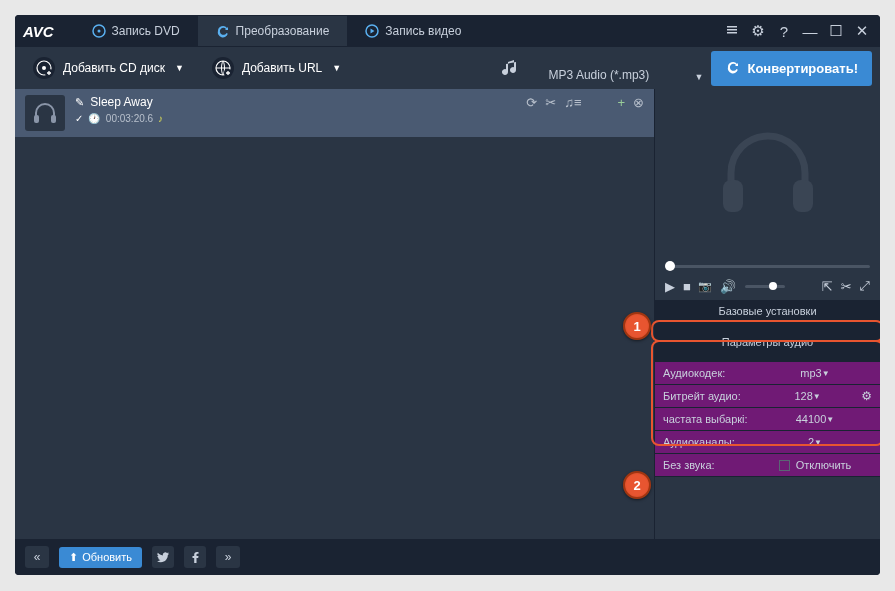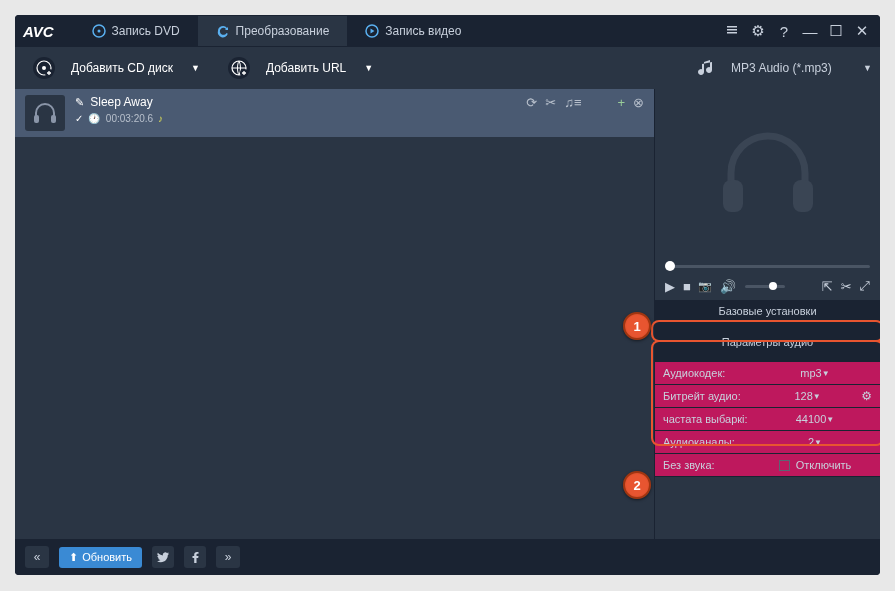--- a/index.html
+++ b/index.html
@@ -8,24 +8,24 @@
 
 .titlebar { height: 32px; background: #1a2332; display: flex; align-items: center; padding: 0 8px; }
 .logo { color: #fff; font-weight: bold; font-style: italic; font-size: 15px; margin-right: 20px; }
 .tab { display: flex; align-items: center; color: #c8d0dc; font-size: 12px; padding: 8px 18px; cursor: pointer; gap: 6px; }
 .tab.active { background: #2a3544; }
 .tab-icon { width: 14px; height: 14px; display: inline-flex; align-items: center; justify-content: center; }
 .titlebar-right { margin-left: auto; display: flex; gap: 6px; align-items: center; }
 .win-btn { color: #c8d0dc; font-size: 15px; cursor: pointer; width: 20px; text-align: center; }
 
 .toolbar { height: 42px; background: #2a3544; display: flex; align-items: center; padding: 0 8px; gap: 8px; }
-.tool-btn { display: flex; align-items: center; gap: 16px; color: #fff; font-size: 12px; padding: 5px 10px; cursor: pointer; border-radius: 3px; }
+.tool-btn { display: flex; align-items: center; gap: 8px; color: #fff; font-size: 12px; padding: 5px 10px; cursor: pointer; border-radius: 3px; }
 .tool-icon { width: 22px; height: 22px; background: #1a2332; border-radius: 50%; display: flex; align-items: center; justify-content: center; color: #fff; font-size: 13px; }
 .tool-arrow { font-size: 9px; margin-left: 2px; }
-.format-select { margin-left: auto; display: flex; align-items: center; gap: 10px; }
+.format-select { margin-left: auto; display: flex; align-items: flex-end; gap: 24px; }
 .format-icon { width: 28px; height: 28px; display: flex; align-items: center; justify-content: center; color: #c8d0dc; }
 .format-text { color: #c8d0dc; font-size: 12px; min-width: 120px; }
 .convert-btn { background: #3a8ad4; color: #fff; font-size: 13px; font-weight: bold; padding: 8px 14px; border-radius: 3px; display: flex; align-items: center; gap: 6px; cursor: pointer; }
 
 .main { display: flex; height: 450px; }
 .file-area { flex: 1; background: #2a3544; }
 .file-item { background: #4a5a72; padding: 6px 10px; display: flex; align-items: flex-start; gap: 10px; }
 .file-thumb { width: 40px; height: 36px; background: #2a3544; border-radius: 3px; display: flex; align-items: center; justify-content: center; }
 .file-info { flex: 1; }
 .file-name { color: #fff; font-size: 12px; display: flex; align-items: center; gap: 6px; }
@@ -38,21 +38,21 @@
 .slider-row { padding: 4px 10px; }
 .slider { width: 100%; height: 3px; background: #4a5564; border-radius: 2px; position: relative; }
 .slider-thumb { width: 10px; height: 10px; background: #fff; border-radius: 50%; position: absolute; left: 0; top: -4px; }
 .player-controls { display: flex; gap: 8px; padding: 6px 10px; color: #c8d0dc; font-size: 13px; align-items: center; }
 .vol-slider { width: 40px; height: 3px; background: #4a5564; border-radius: 2px; position: relative; }
 .vol-thumb { width: 8px; height: 8px; background: #fff; border-radius: 50%; position: absolute; left: 24px; top: -3px; }
 
 .settings-header { background: #1a2332; color: #c8d0dc; font-size: 11px; text-align: center; padding: 5px; }
 .settings-section { position: relative; }
 .section-title { background: #1a2332; color: #c8d0dc; font-size: 11px; text-align: center; padding: 14px; }
-.setting-row { display: flex; align-items: center; padding: 3px 8px; background: #be185d; border-bottom: 1px solid #1a2332; }
+.setting-row { display: flex; align-items: center; padding: 3px 8px; background: #701a75; border-bottom: 1px solid #1a2332; }
 .setting-label { color: #c8d0dc; font-size: 11px; width: 95px; }
 .setting-value { flex: 1; color: #c8d0dc; font-size: 11px; padding: 2px 6px; display: flex; align-items: center; justify-content: center; }
 .setting-arrow { font-size: 8px; }
 .checkbox { width: 11px; height: 11px; border: 1px solid #5a6574; margin-right: 6px; display: inline-block; }
 
 .badge { position: absolute; width: 28px; height: 28px; background: radial-gradient(circle, #e85530 60%, #c04020 100%); border: 2px solid #a03510; border-radius: 50%; display: flex; align-items: center; justify-content: center; color: #fff; font-weight: bold; font-size: 13px; box-shadow: 0 1px 3px rgba(0,0,0,0.5); z-index: 10; }
 .highlight-1 { position: absolute; border: 2px solid #e85530; border-radius: 8px; z-index: 5; }
 
 .statusbar { position: absolute; bottom: 0; left: 0; right: 0; height: 36px; background: #1a2332; display: flex; align-items: center; padding: 0 10px; gap: 10px; }
 .status-btn { width: 24px; height: 22px; background: #2a3544; border-radius: 3px; display: flex; align-items: center; justify-content: center; color: #c8d0dc; font-size: 12px; cursor: pointer; }
@@ -135,20 +135,28 @@
       <span class="tool-arrow">▼</span>
     </div>
     <div class="format-select">
       <span class="format-icon">
         <svg width="22" height="22" viewBox="0 0 22 22">
             <path d="M8 5v10a3 3 0 1 1-2-2.8V7l10-2v8a3 3 0 1 1-2-2.8V3L8 5z" fill="#c8d0dc"></path>
           </svg>
       </span>
       <span class="format-text">MP3 Audio (*.mp3)</span>
       <span class="tool-arrow" style="color:#c8d0dc">▼</span>
+    </div>
+    <div class="convert-btn">
+      <span>
+        <svg width="16" height="16" viewBox="0 0 16 16">
+            <path d="M3 8a5 5 0 0 1 9-3l1-1v3h-3l1-1a3.5 3.5 0 1 0 .5 4l1.3.8A5 5 0 0 1 3 8z" fill="#fff"></path>
+          </svg>
+      </span>
+      <span>Конвертировать!</span>
     </div>
   </div>
 
   <div class="main">
     <div class="file-area">
       <div class="file-item">
         <div class="file-thumb">
           <svg width="28" height="24" viewBox="0 0 28 24">
               <path d="M5 16v-4a9 9 0 0 1 18 0v4" fill="none" stroke="#8a95a8" stroke-width="2"></path>
               <rect x="3" y="14" width="5" height="8" rx="2" fill="#8a95a8"></rect>

